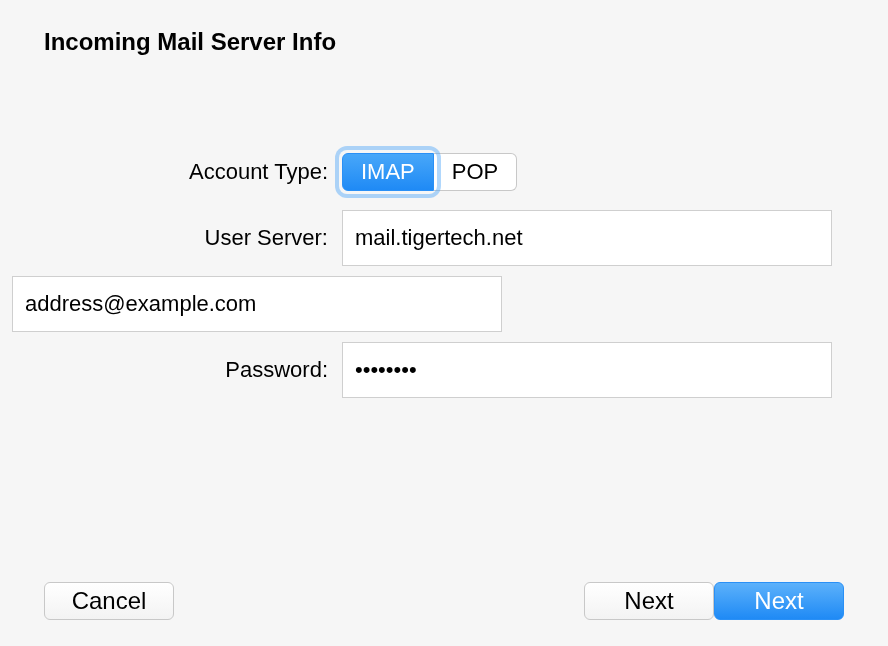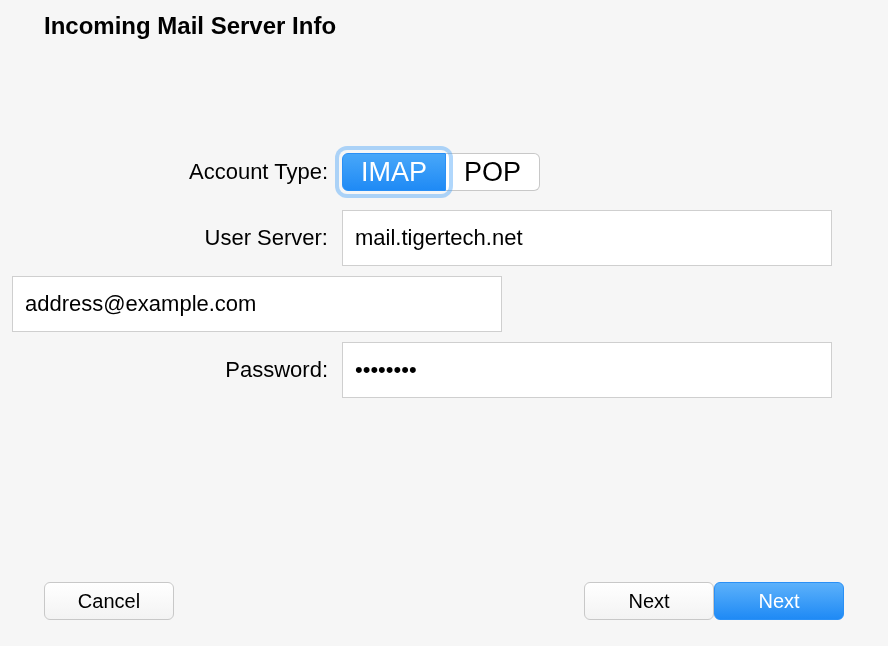--- a/index.html
+++ b/index.html
@@ -13,21 +13,21 @@
       background: #f6f6f6;
       font-family: -apple-system, "Helvetica Neue", Helvetica, Arial, sans-serif;
       font-size: 20px;
       color: #000;
       position: relative;
       overflow: hidden;
     }
     .title {
       position: absolute;
       left: 44px;
-      top: 12px;
+      top: 28px;
       font-size: 24px;
       font-weight: bold;
     }
     .form {
       position: absolute;
       left: 12px;
       top: 150px;
       width: 100%;
     }
     .row {
@@ -50,21 +50,21 @@
     }
     .segmented {
       display: inline-flex;
       height: 38px;
       position: relative;
     }
     .seg {
       display: inline-flex;
       align-items: center;
       justify-content: center;
-      font-size: 27px;
+      font-size: 22px;
       border: 1px solid #c8c8c8;
       background: #ffffff;
       padding: 0 18px;
       cursor: pointer;
       user-select: none;
       position: relative;
     }
     .seg.selected {
       background: linear-gradient(to bottom, #48a7f9, #1f8af5);
       color: #fff;
@@ -111,21 +111,21 @@
     }
     .spacer {
       flex: 1;
     }
     .btn {
       height: 38px;
       min-width: 130px;
       border: 1px solid #c8c8c8;
       border-radius: 6px;
       background: linear-gradient(to bottom, #ffffff, #f3f3f3);
-      font-size: 20px;
+      font-size: 24px;
       font-family: inherit;
       cursor: pointer;
       padding: 0 22px;
       color: #000;
     }
     .btn + .btn {
     }
     .btn.primary {
       background: linear-gradient(to bottom, #5cb1fb, #1f8af5);
       border-color: #2a90f6;

